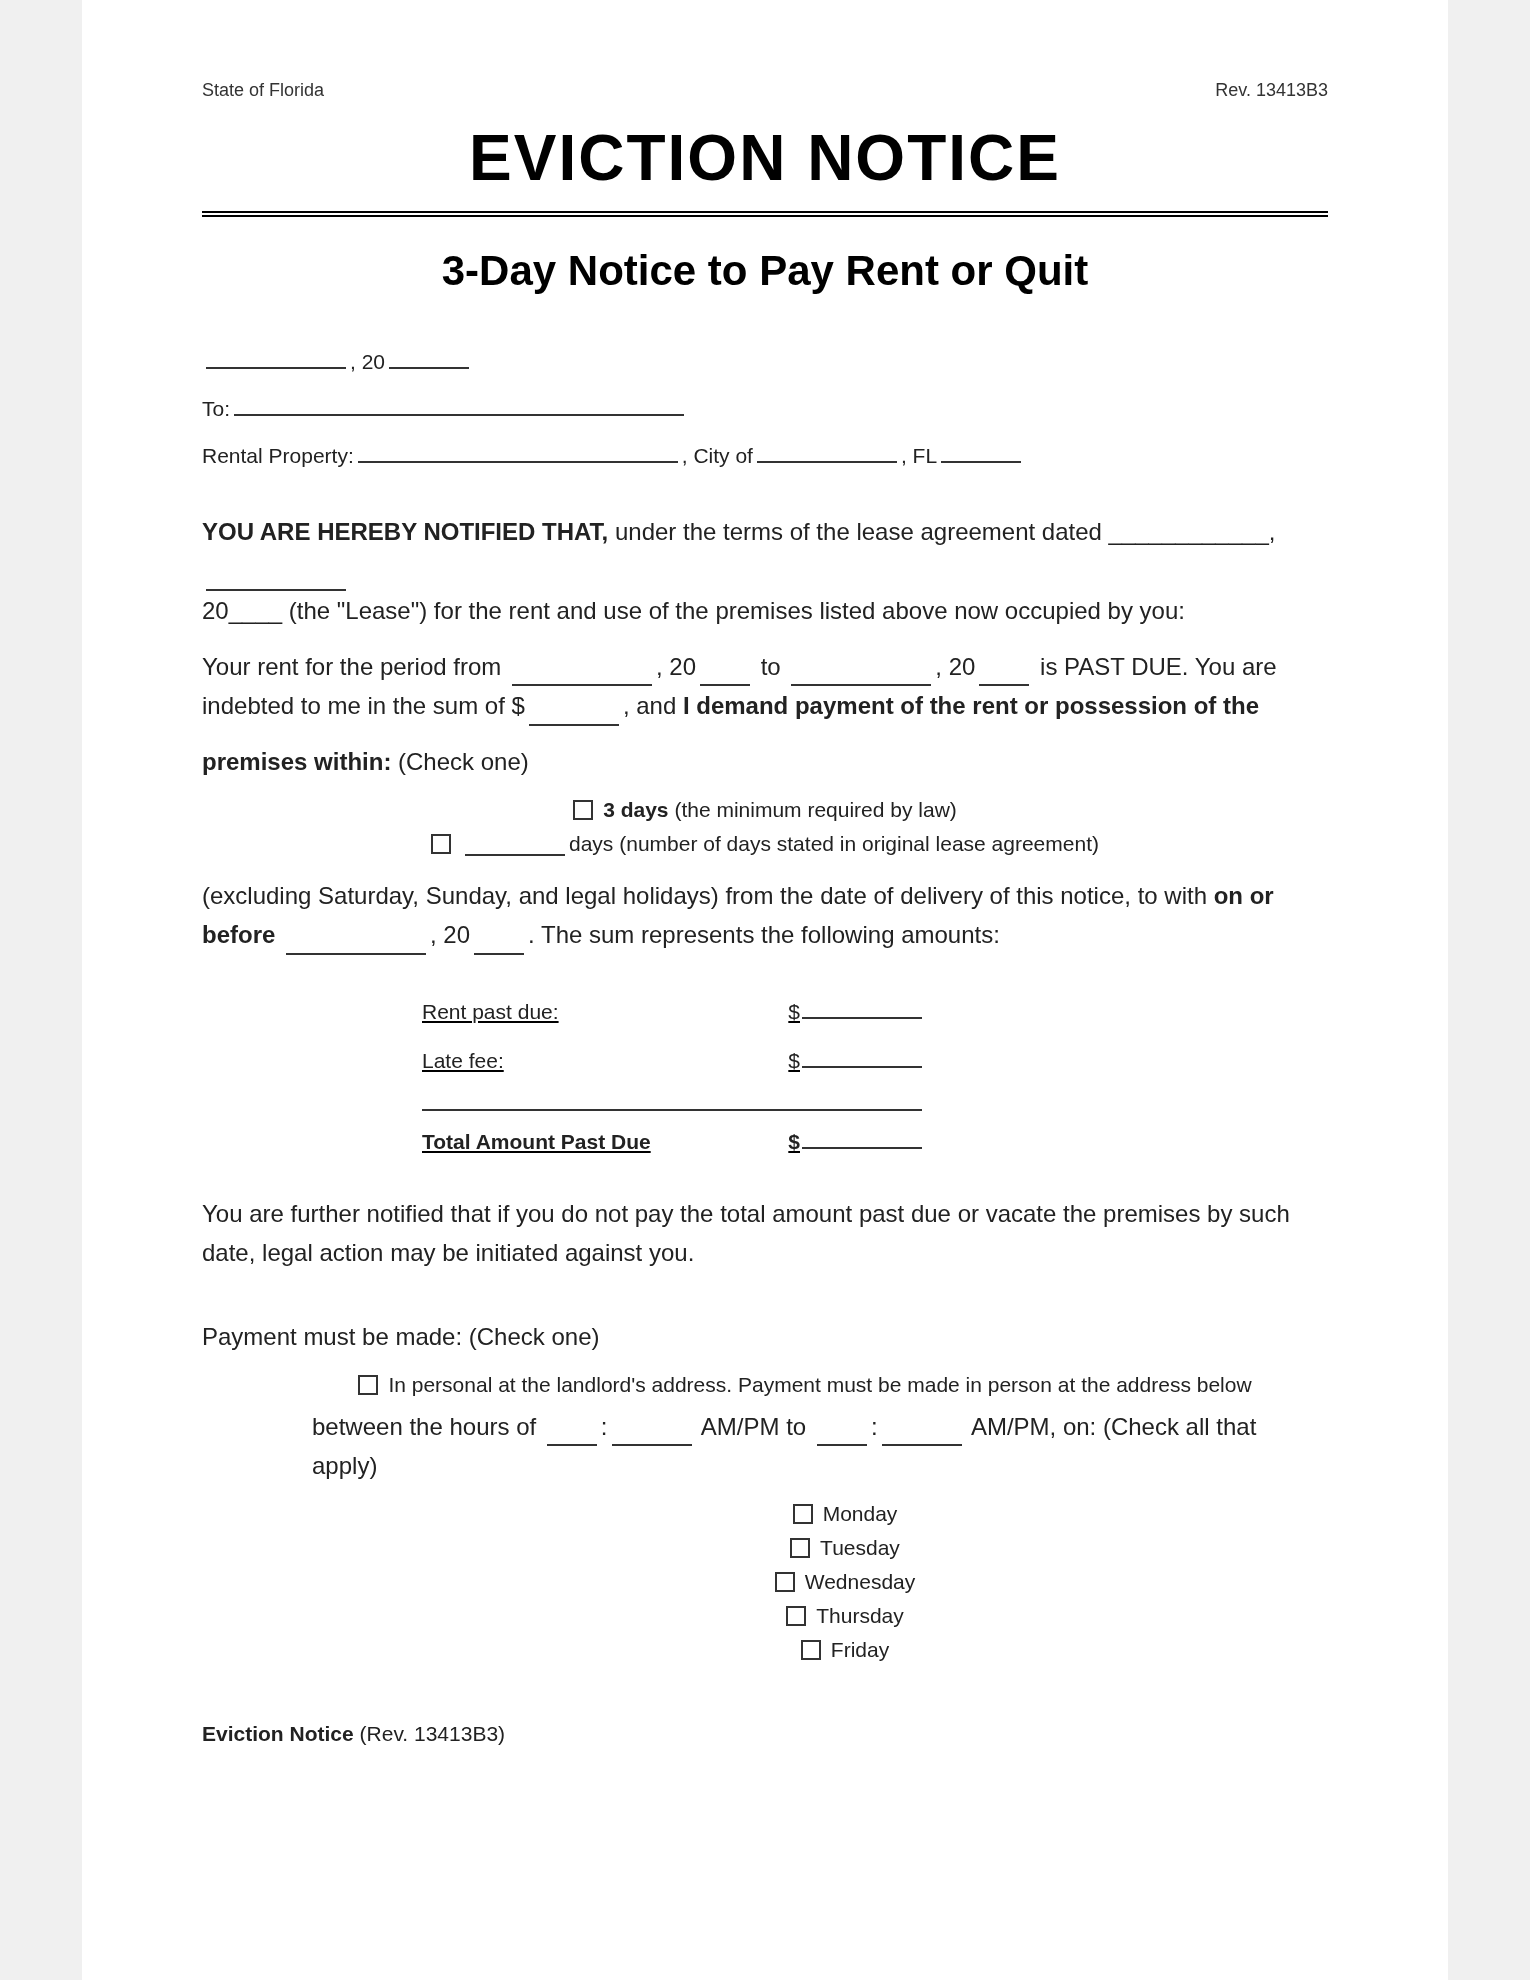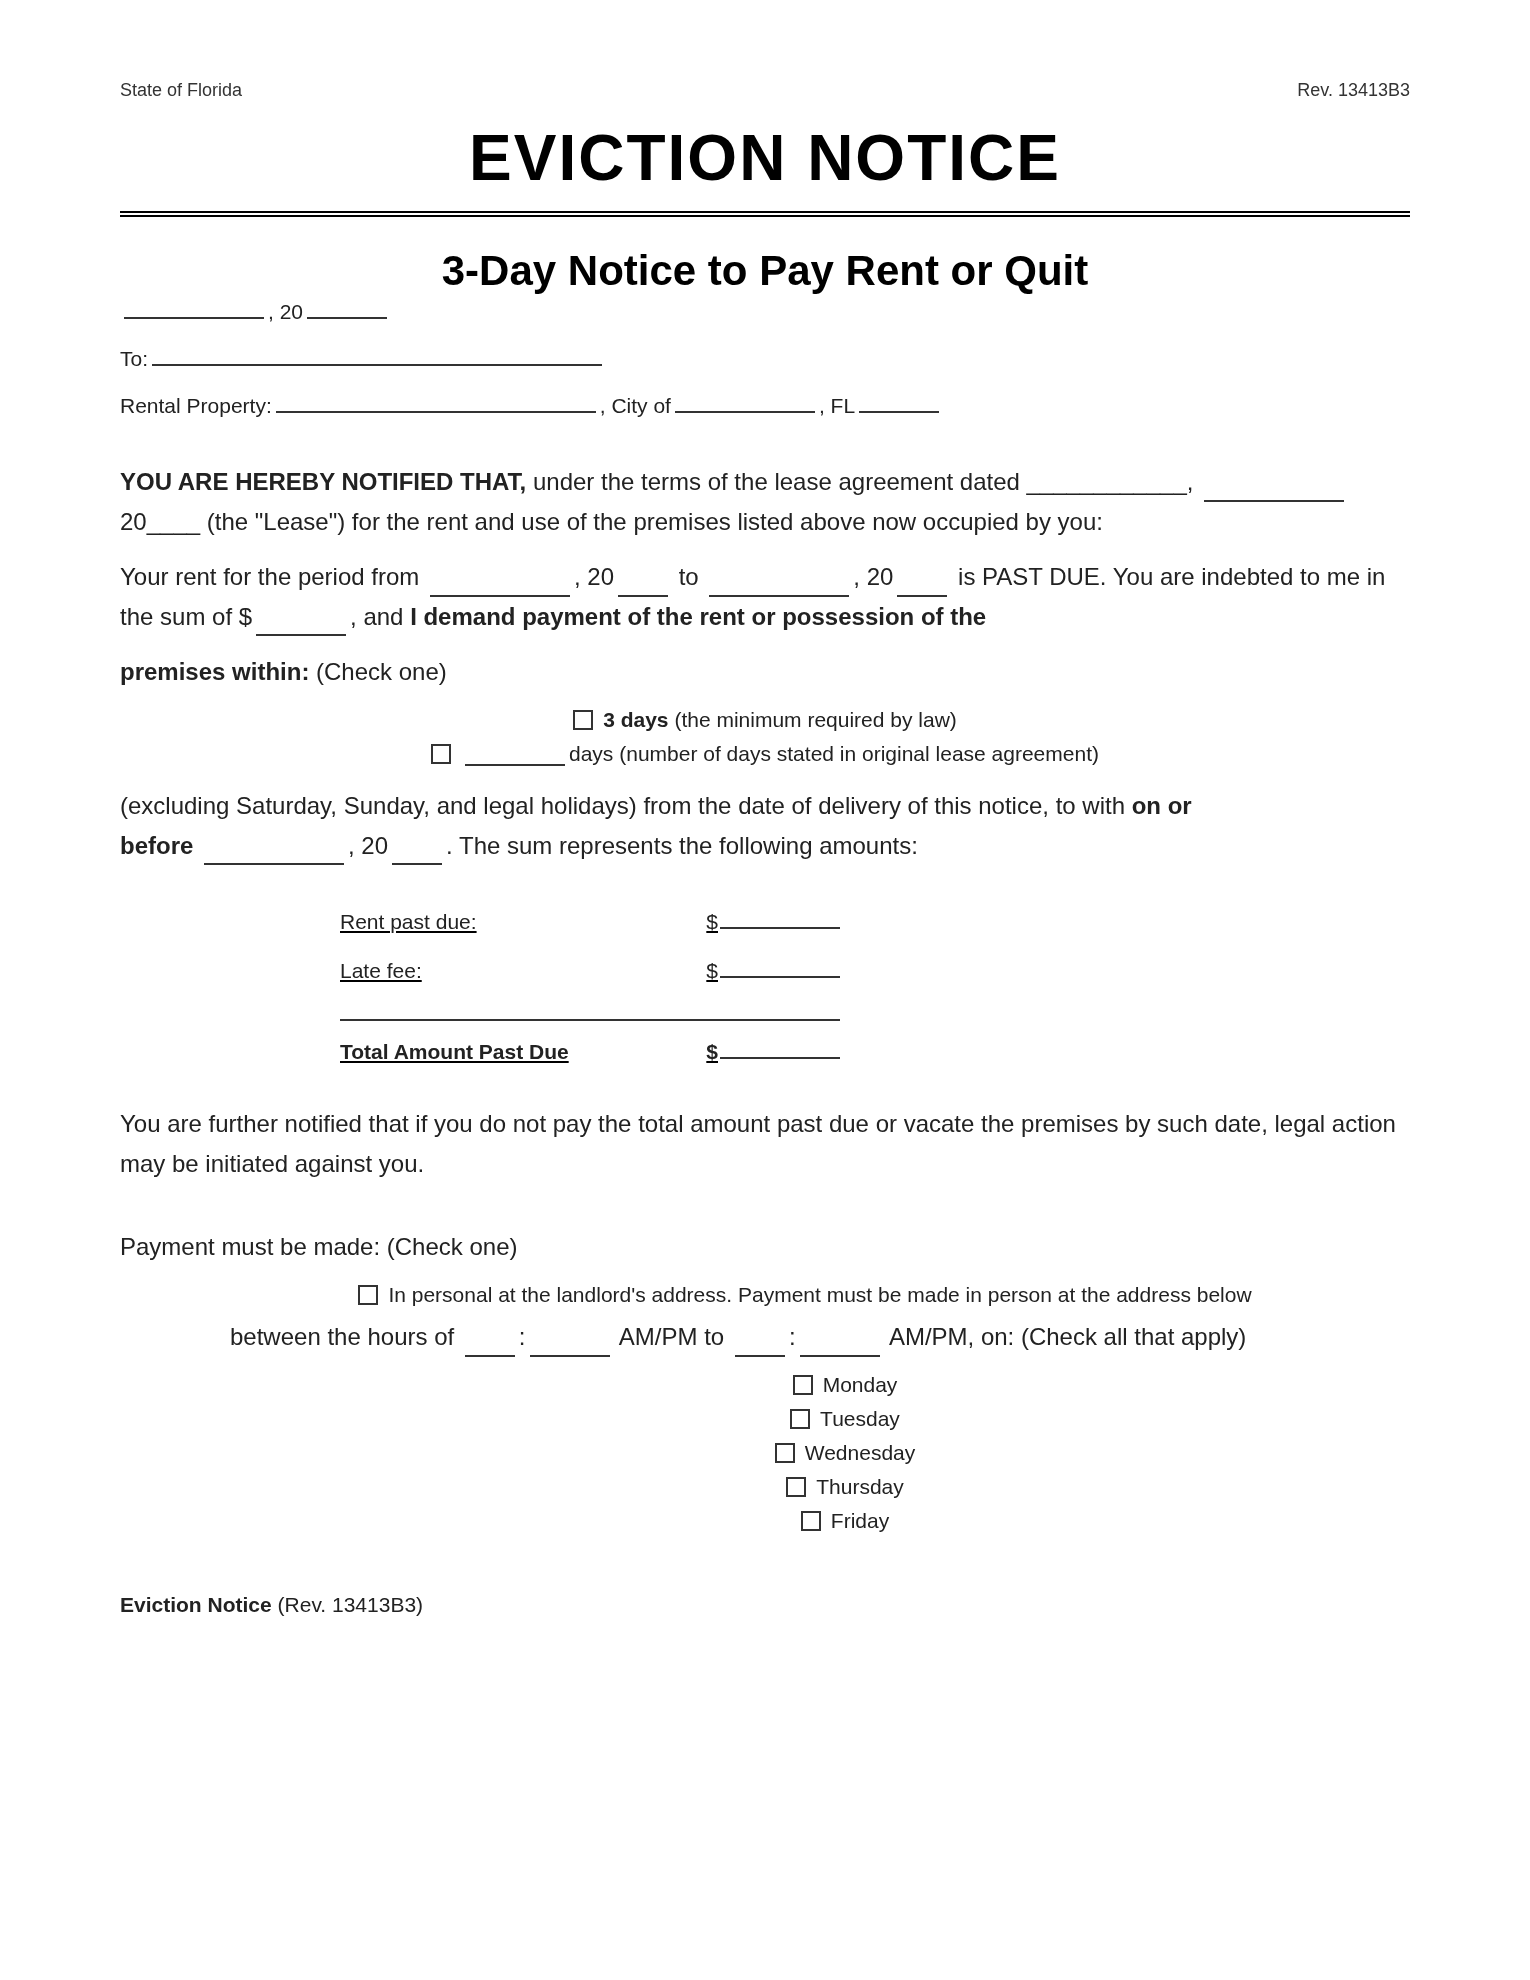--- a/index.html
+++ b/index.html
@@ -11,21 +11,21 @@
     body {
       background: #f0f0f0;
       display: flex;
       justify-content: center;
       align-items: flex-start;
       min-height: 100vh;
       font-family: Arial, Helvetica, sans-serif;
     }
 
     .page {
-      width: 1530px;
+      width: 1366px;
       min-height: 1980px;
       background: #ffffff;
       padding: 80px 120px 80px 120px;
       position: relative;
     }
 
     .top-meta {
       display: flex;
       justify-content: space-between;
       font-size: 18px;
@@ -45,20 +45,21 @@
     .double-rule {
       border: none;
       border-top: 6px double #000;
       margin-bottom: 30px;
     }
 
     .subtitle {
       text-align: center;
       font-size: 42px;
       font-weight: 700;
+      margin-bottom: 50px;
       color: #000;
     }
 
     .form-line {
       display: flex;
       align-items: baseline;
       font-size: 21px;
       color: #222;
       margin-bottom: 18px;
       flex-wrap: wrap;

